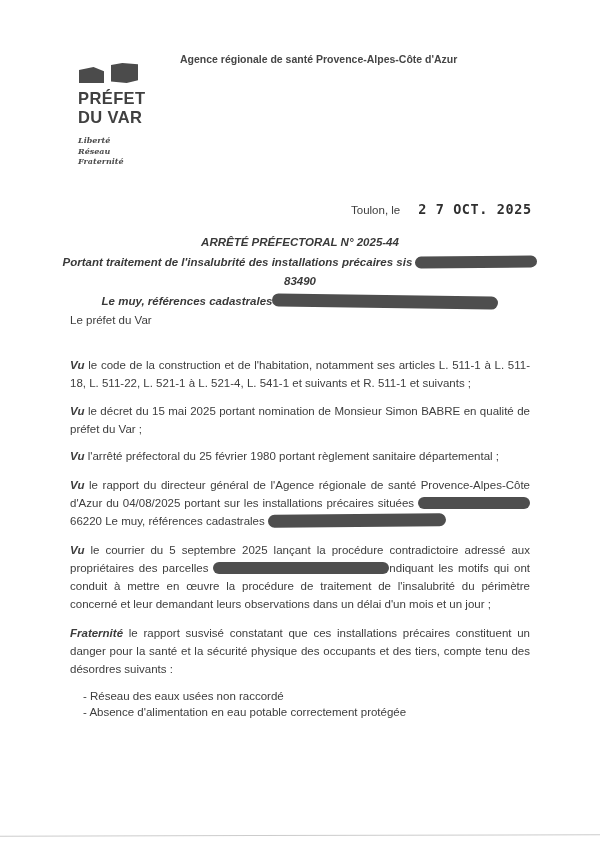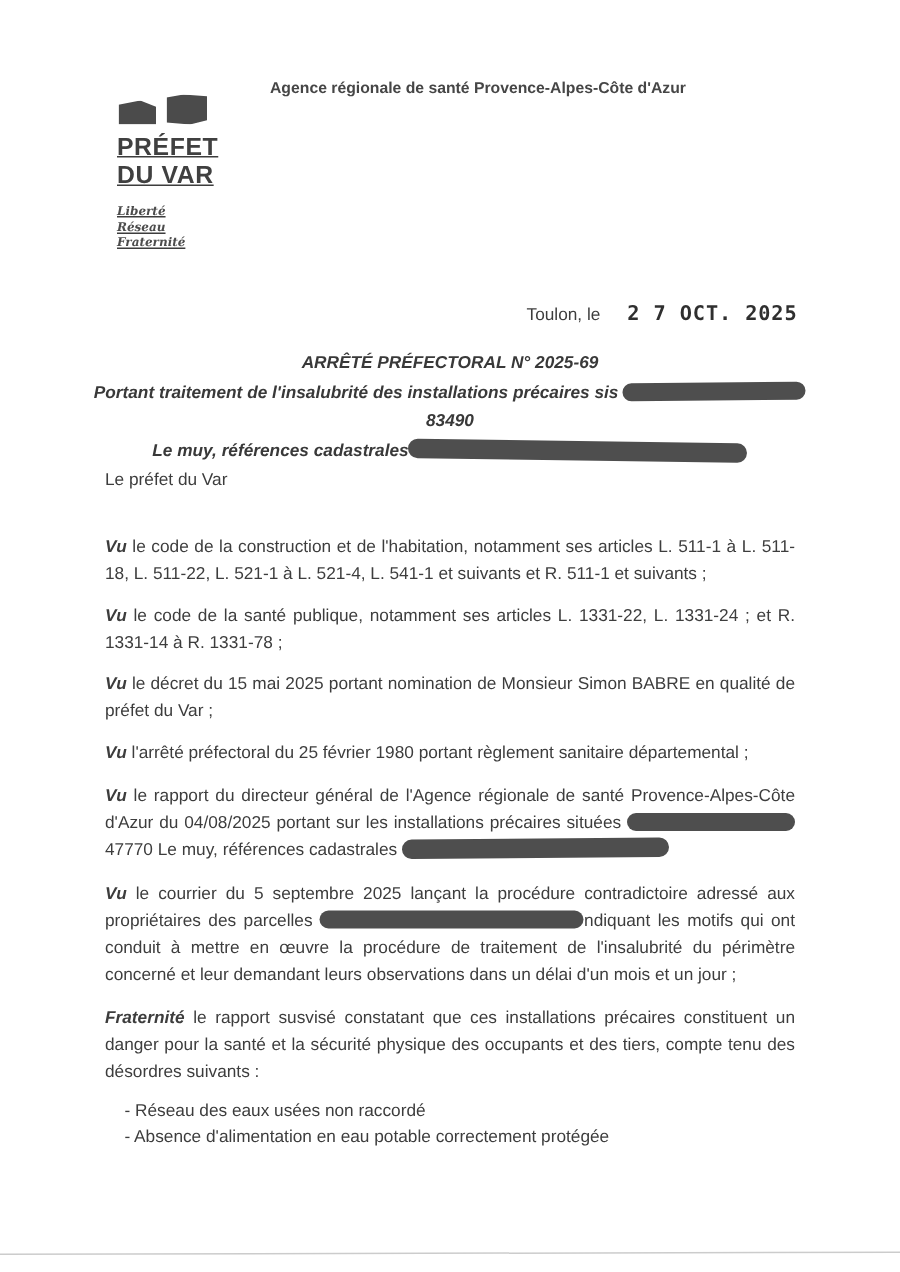--- a/index.html
+++ b/index.html
@@ -7,21 +7,21 @@
     position:relative;
     width:600px; height:848px;
     margin:0 auto;
     background:#ffffff;
     font-family:"Liberation Sans", sans-serif;
     color:#3d3d3d;
     overflow:hidden;
   }
 
   
-  .logo { position:absolute; top:63px; left:78px;text-decoration:underline; }
+  .logo { position:absolute; top:63px; left:78px; }
   .flag { display:flex; gap:7px; margin-left:1px; align-items:flex-end; }
   .flag .b1 {
     width:25px; height:16px; background:#4b4b4b;
     clip-path:polygon(0 18%, 58% 0, 100% 26%, 100% 100%, 0 100%);
   }
   .flag .b2 {
     width:27px; height:20px; background:#4b4b4b;
     clip-path:polygon(0 10%, 42% 0, 100% 6%, 100% 86%, 58% 100%, 0 93%);
   }
   .logo-title {
@@ -121,38 +121,37 @@
 
   <div class="agency">
     <div>Agence régionale de santé Provence-Alpes-Côte d'Azur</div>
   </div>
 
   <div class="dateline">
     <span>Toulon, le</span><span class="stamp">2 7 OCT. 2025</span>
   </div>
 
   <div class="doc-title">
-    <div>ARRÊTÉ PRÉFECTORAL N° 2025-69</div>
+    <div>ARRÊTÉ PRÉFECTORAL N° 2025-44</div>
     <div><span>Portant traitement de l'insalubrité des installations précaires sis </span><span class="redact r-title1"></span><span>83490</span></div>
     <div><span>Le muy, références cadastrales</span><span class="redact r-title2"></span></div>
   </div>
 
   <div class="body">
 
     <p class="salutation">Le préfet du Var</p>
 
     <p class="para"><span class="lead">Vu</span><span> le code de la construction et de l'habitation, notamment ses articles L.  511-1 à L.  511-18, L. 511-22, L. 521-1 à L. 521-4, L. 541-1 et suivants et R. 511-1 et suivants ;</span></p>
 
-    <p class="para"><span class="lead">Vu</span><span> le code de la santé publique, notamment ses articles L. 1331-22,  L. 1331-24 ; et R. 1331-14 à R. 1331-78 ;</span></p>
 
     <p class="para"><span class="lead">Vu</span><span> le décret du 15 mai 2025 portant nomination de Monsieur Simon BABRE en qualité de préfet du Var ;</span></p>
 
     <p class="para sp"><span class="lead">Vu</span><span> l'arrêté préfectoral du 25 février 1980 portant règlement sanitaire départemental ;</span></p>
 
-    <p class="para sp"><span class="lead">Vu</span><span> le rapport du directeur général de l'Agence régionale de santé Provence-Alpes-Côte d'Azur du 04/08/2025 portant sur les installations précaires situées </span><span class="redact r-vu5a"></span><span>47770 Le muy, références cadastrales </span><span class="redact r-vu5b"></span></p>
+    <p class="para sp"><span class="lead">Vu</span><span> le rapport du directeur général de l'Agence régionale de santé Provence-Alpes-Côte d'Azur du 04/08/2025 portant sur les installations précaires situées </span><span class="redact r-vu5a"></span><span>66220 Le muy, références cadastrales </span><span class="redact r-vu5b"></span></p>
 
     <p class="para sp"><span class="lead">Vu</span><span> le courrier du 5 septembre 2025 lançant la procédure contradictoire adressé aux propriétaires des parcelles </span><span class="redact r-vu6"></span><span>ndiquant les motifs qui ont conduit à mettre en œuvre la procédure de traitement de l'insalubrité du périmètre concerné et leur demandant leurs observations dans un délai d'un mois et un jour ;</span></p>
 
     <p class="para"><span class="lead">Fraternité</span><span> le rapport susvisé constatant que ces installations précaires constituent un danger pour la santé et la sécurité physique des occupants et des tiers, compte tenu des désordres suivants :</span></p>
 
     <div class="bullets">
       <div>- Réseau des eaux usées non raccordé</div>
       <div>- Absence d'alimentation en eau potable correctement protégée</div>
     </div>
 

